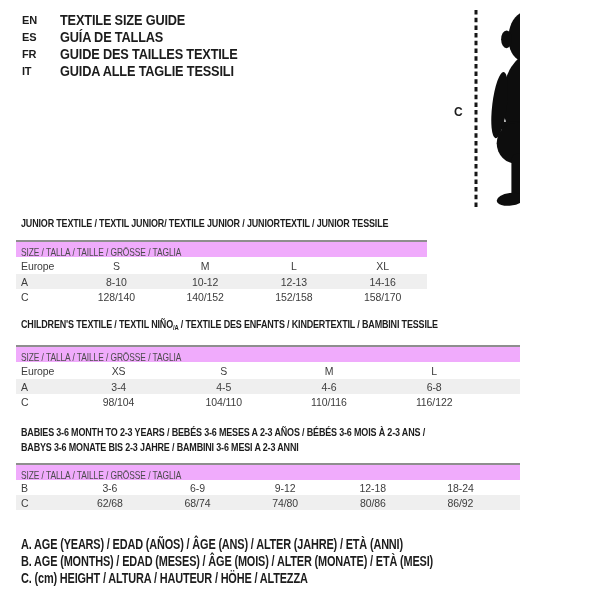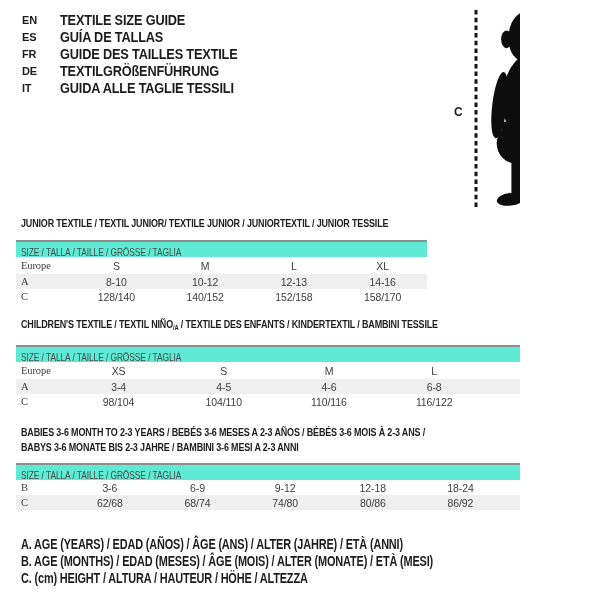--- a/index.html
+++ b/index.html
@@ -21,28 +21,28 @@
   .figure { position:absolute; left:450px; top:4px; width:130px; height:210px; }
   .height-line { position:absolute; left:23px; top:6px; }
   .height-label { position:absolute; left:4px; top:101px; font-weight:bold; font-size:12px; }
   .baby-svg { position:absolute; left:36px; top:2px; }
 
   
   .sec-title { position:absolute; left:21px; font-weight:bold; font-size:11.5px; letter-spacing:-0.2px; white-space:nowrap; }
   .sec-title .sub { font-size:7.5px; vertical-align:-2px; }
 
   
-  .size-bar { position:absolute; left:16px; height:17px; background:#5eead4; border-top:2px solid #8e8e8e; box-sizing:border-box; }
+  .size-bar { position:absolute; left:16px; height:17px; background:#f0abfc; border-top:2px solid #8e8e8e; box-sizing:border-box; }
   .size-bar span.txt { font-size:10.5px; color:#4b4b4b; line-height:14px; padding-left:5px; letter-spacing:-0.1px; }
 
   
   table.sz { position:absolute; left:16px; border-collapse:collapse; table-layout:fixed; }
   table.sz td { padding:0; font-size:10.5px; color:#3d3d3d; text-align:center; height:15px; letter-spacing:-0.1px; overflow:hidden; white-space:nowrap; }
   table.sz tr.hdr td { height:17px; }
-  table.sz td.lbl { text-align:left; padding-left:5px;font-family:Liberation Serif, serif; }
+  table.sz td.lbl { text-align:left; padding-left:5px; }
   table.sz tr.alt { background:#efefef; }
 
   
   .notes { position:absolute; left:21px; top:536px; }
   .note { height:17.2px; font-weight:bold; font-size:14px; letter-spacing:-0.2px; }
 </style>
 </head>
 <body>
 
 <div class="sheet">
@@ -52,24 +52,20 @@
       <span class="lang-code">EN</span>
       <span class="lang-title"><span class="cond85">TEXTILE SIZE GUIDE</span></span>
     </div>
     <div class="lang-row">
       <span class="lang-code">ES</span>
       <span class="lang-title"><span class="cond85">GUÍA DE TALLAS</span></span>
     </div>
     <div class="lang-row">
       <span class="lang-code">FR</span>
       <span class="lang-title"><span class="cond85">GUIDE DES TAILLES TEXTILE</span></span>
-    </div>
-    <div class="lang-row">
-      <span class="lang-code">DE</span>
-      <span class="lang-title"><span class="cond85">TEXTILGRÖßENFÜHRUNG</span></span>
     </div>
     <div class="lang-row">
       <span class="lang-code">IT</span>
       <span class="lang-title"><span class="cond85">GUIDA ALLE TAGLIE TESSILI</span></span>
     </div>
   </div>
 
   <div class="figure">
     <span class="height-label">C</span>
     <svg class="height-line" width="6" height="198">

